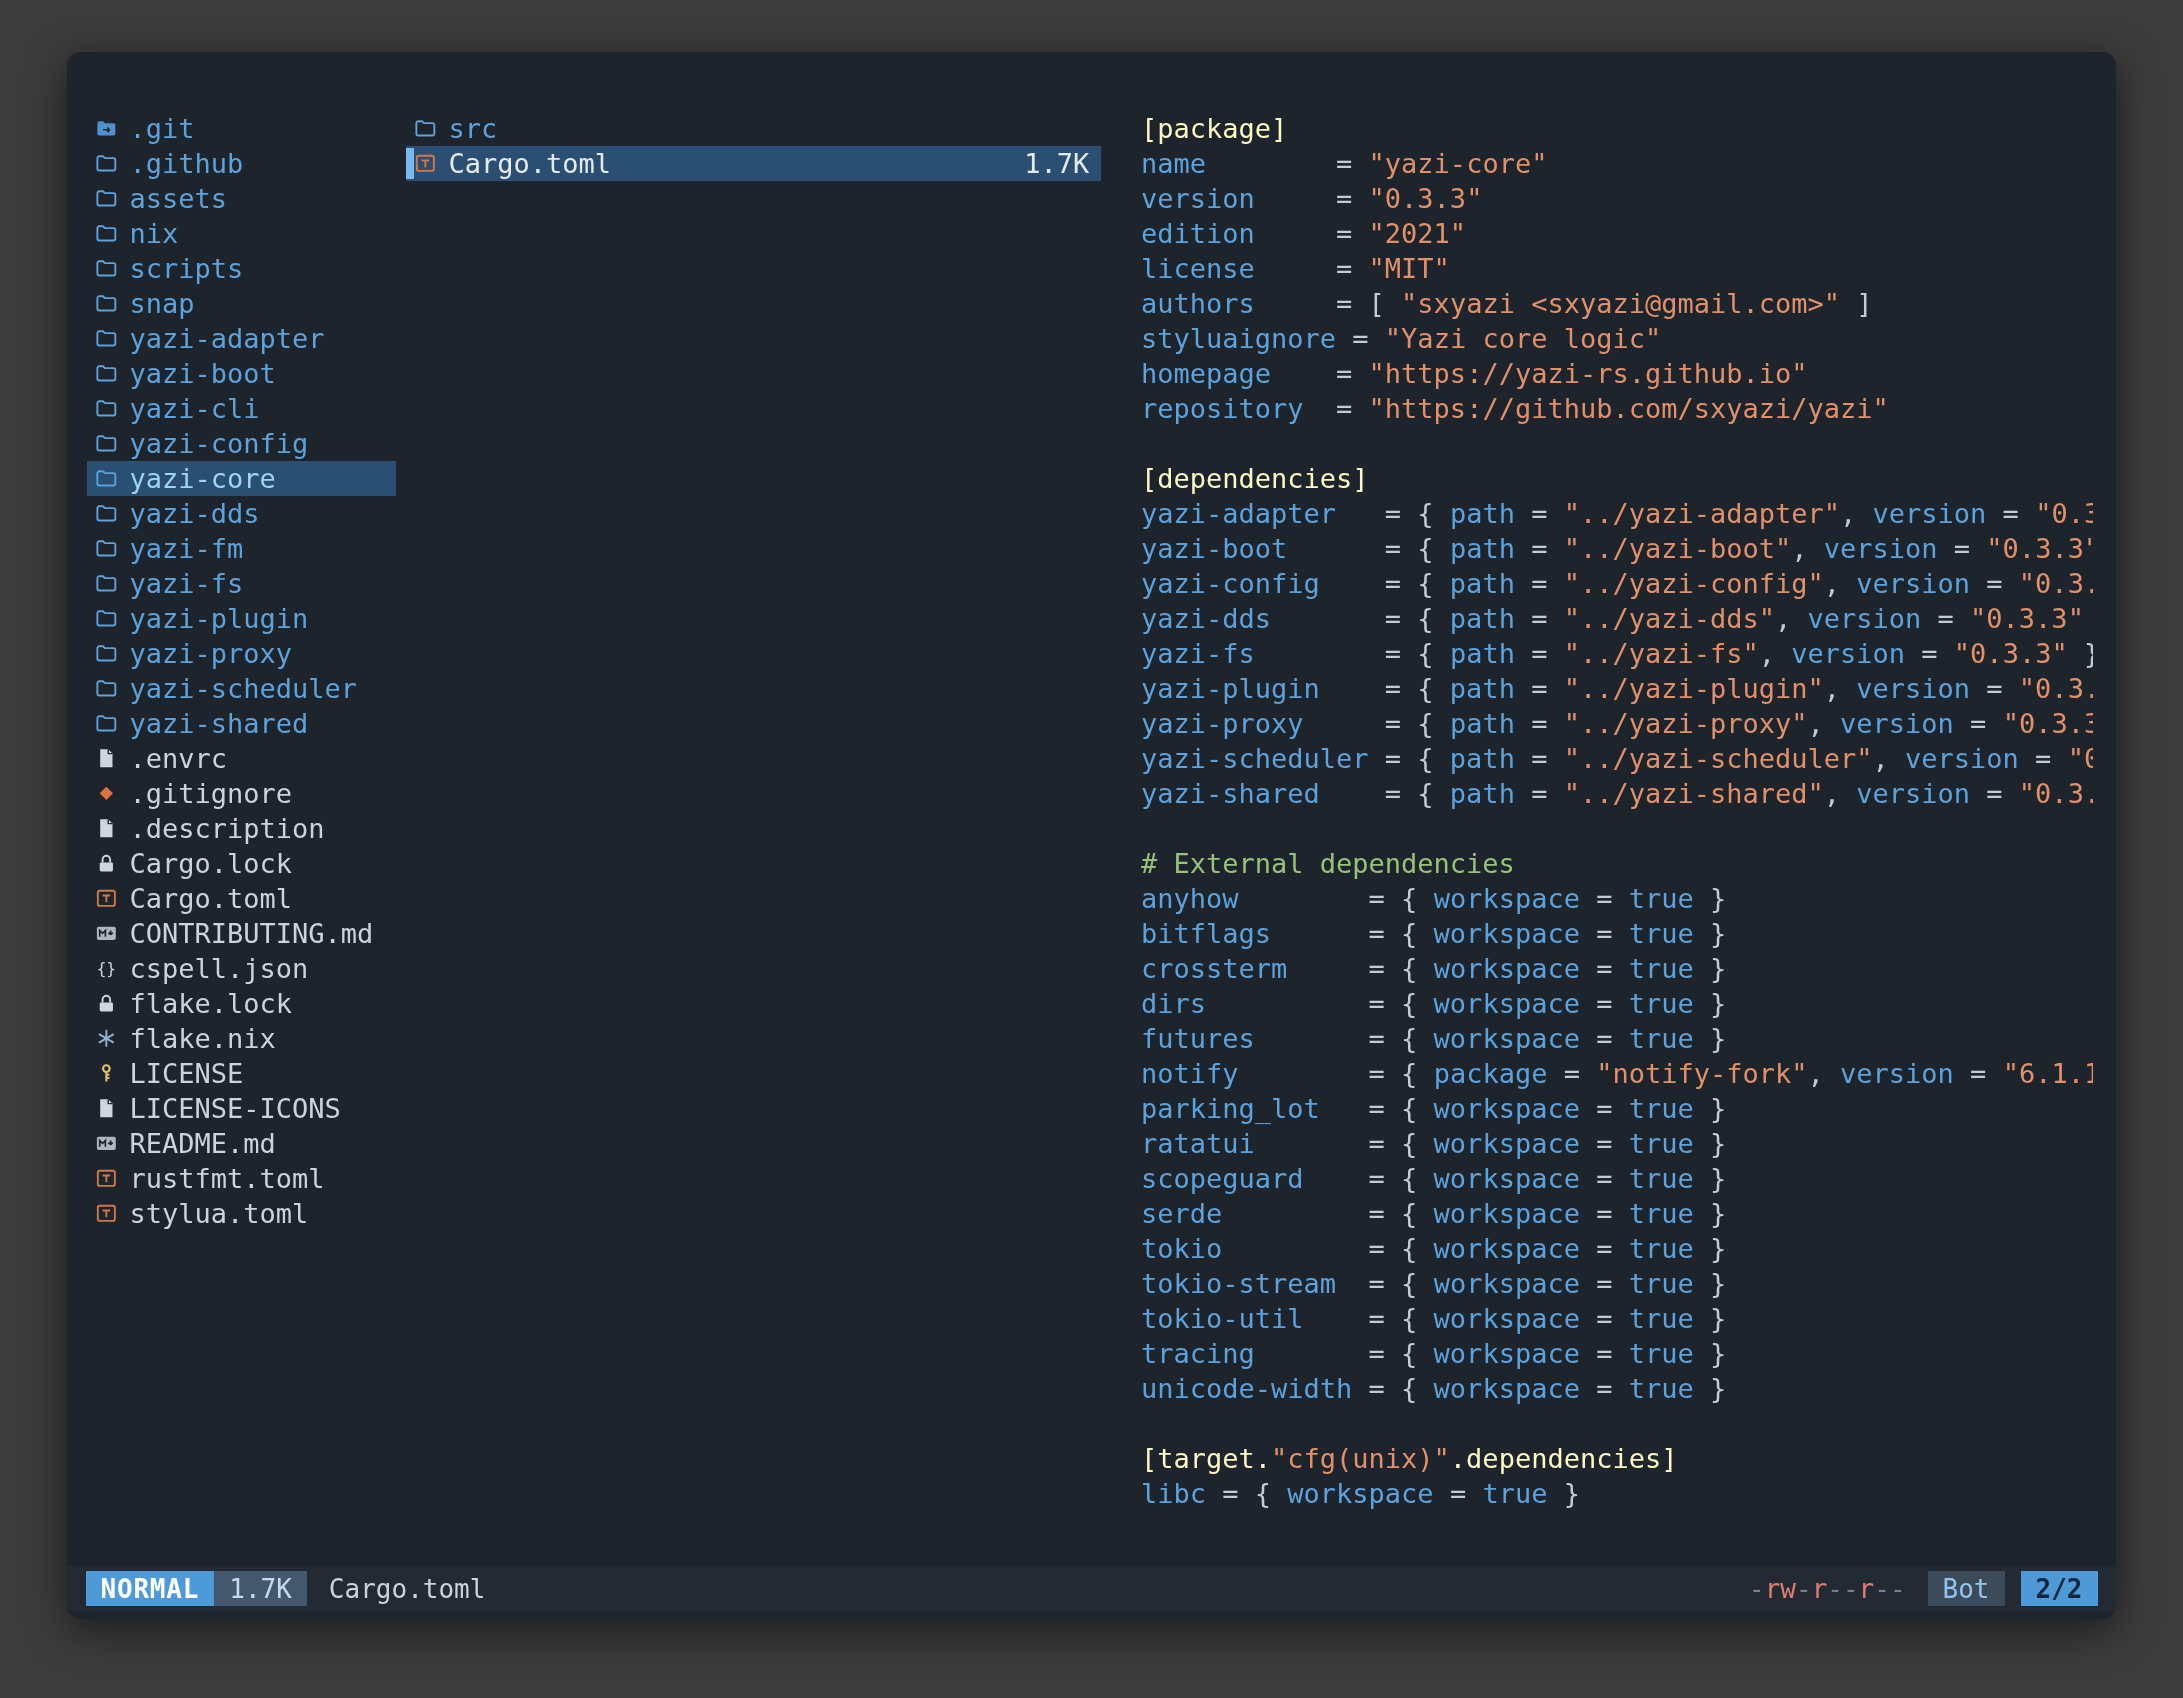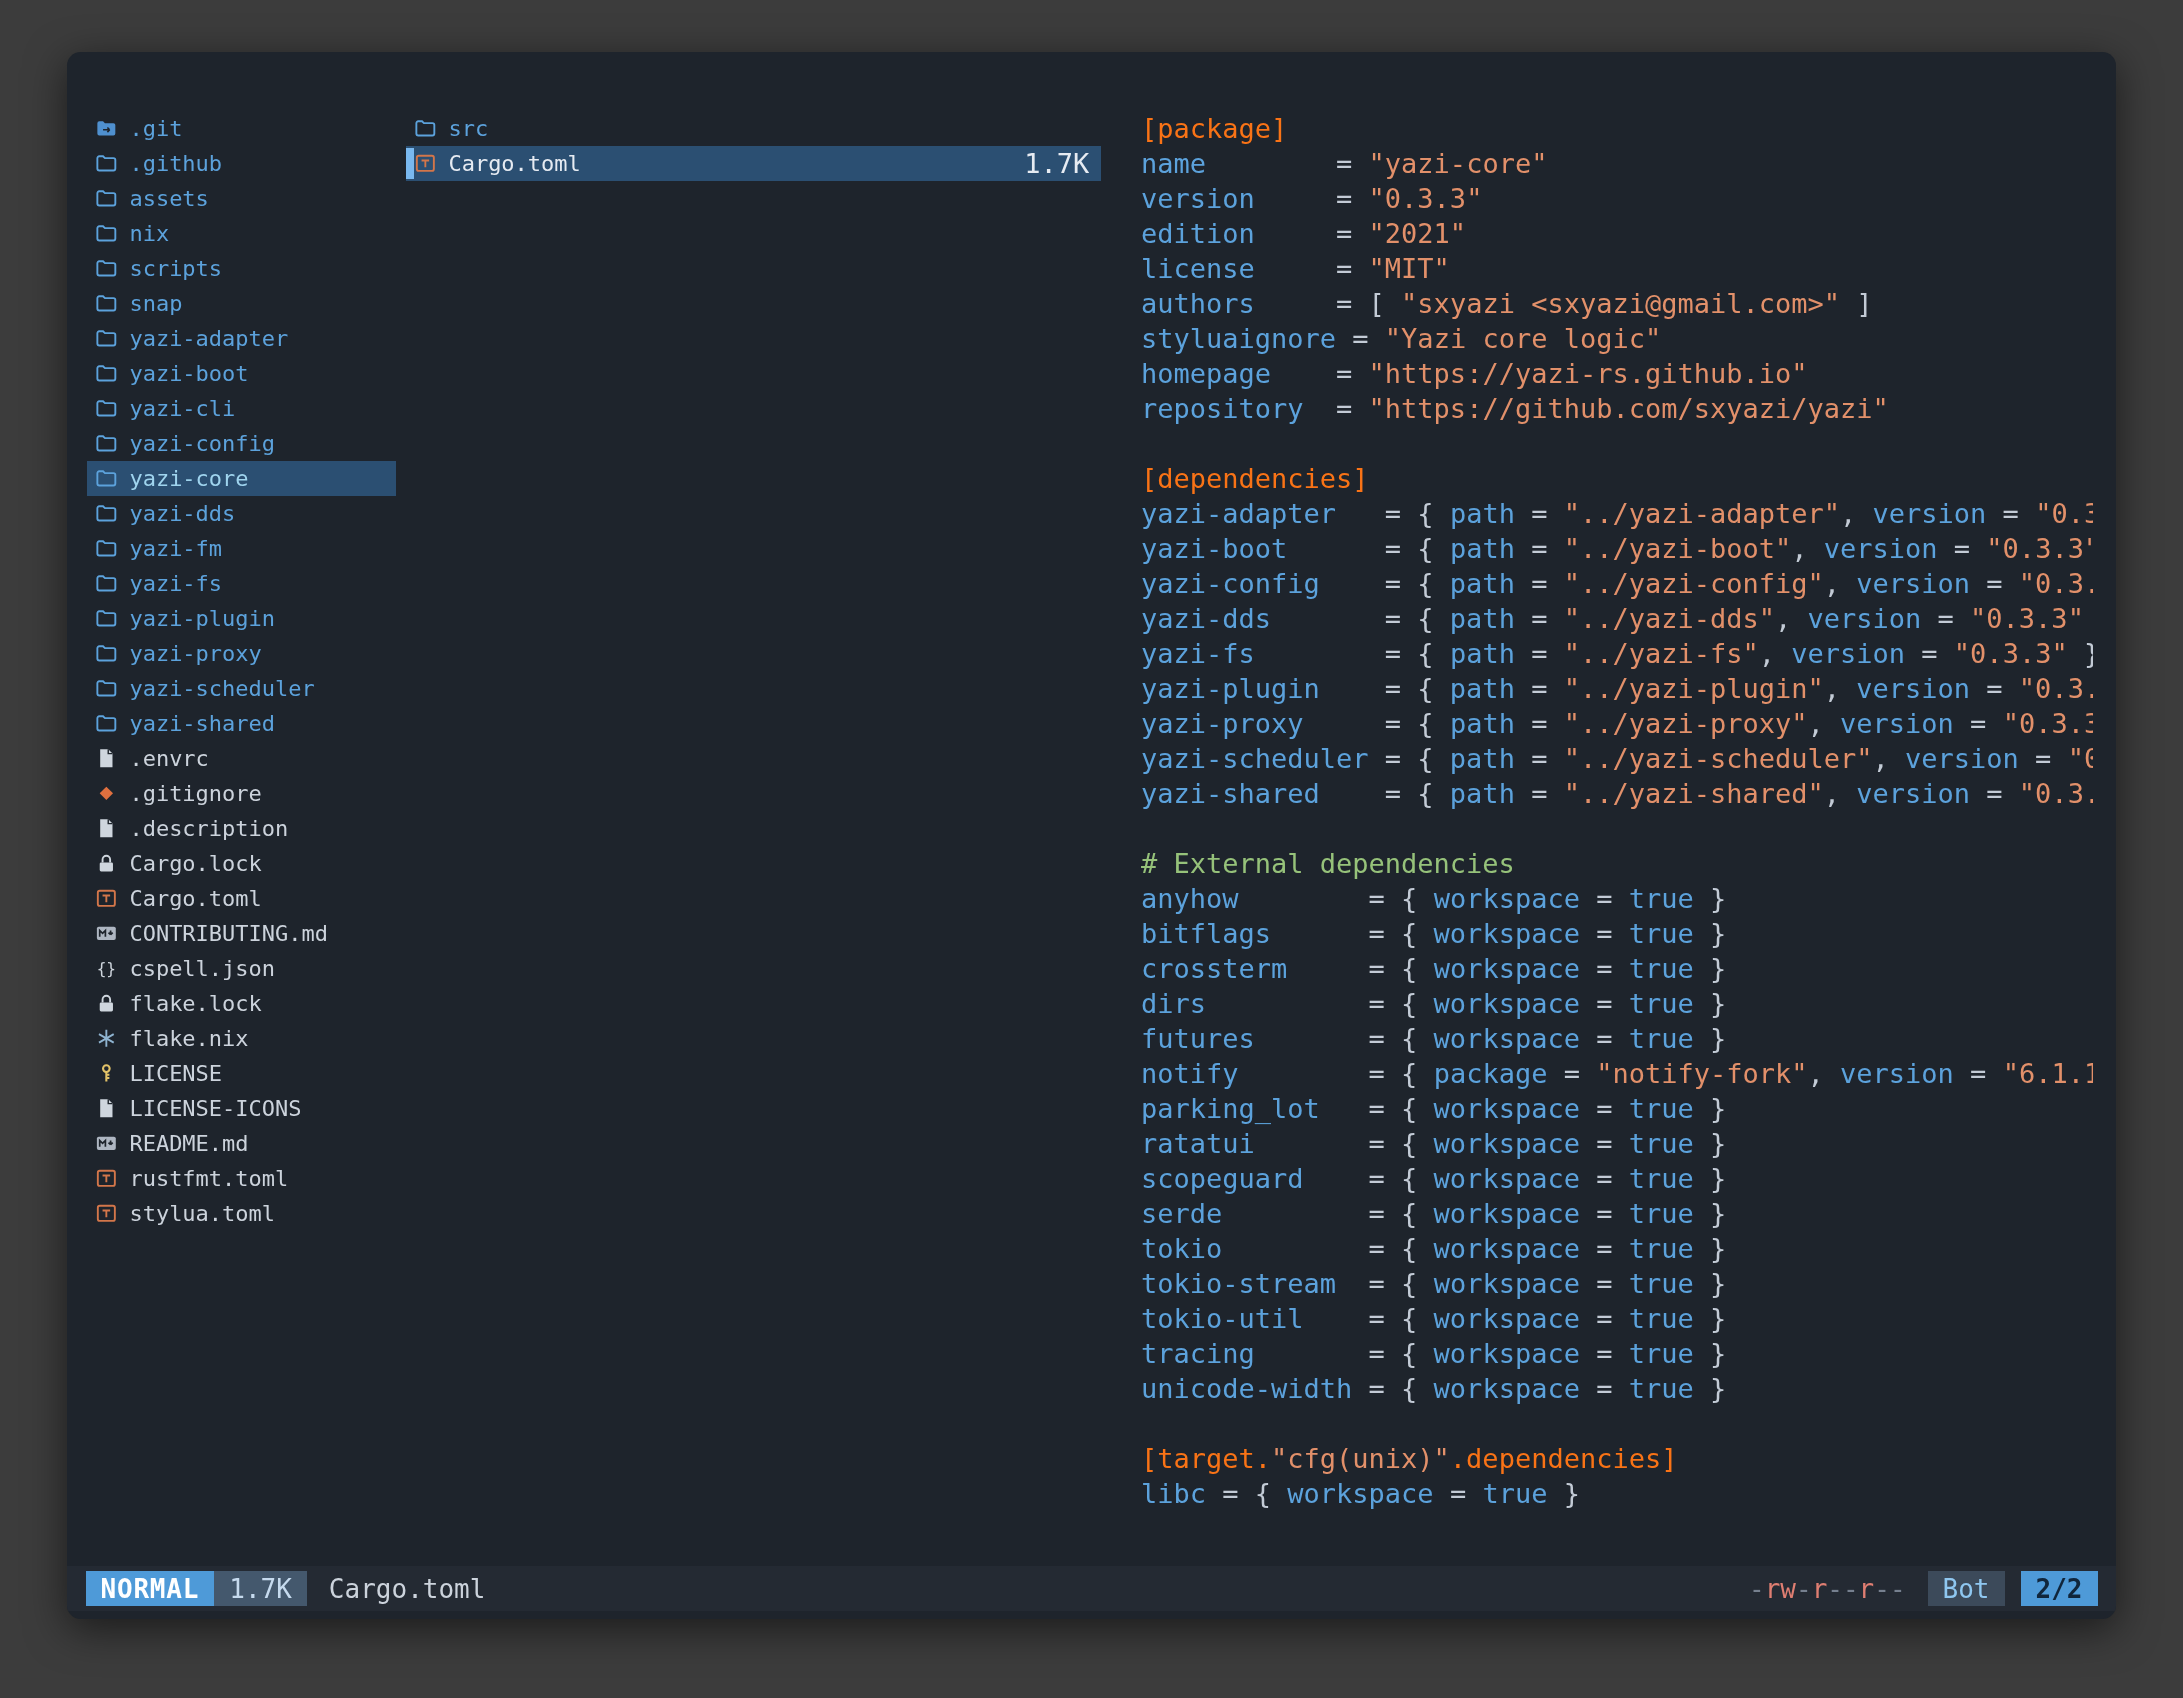--- a/index.html
+++ b/index.html
@@ -23,21 +23,21 @@
   .pane-parent{width:309px;flex:none;}
   .pane-current{width:695px;flex:none;margin-left:10px;}
   .pane-preview{flex:1;margin-left:40px;}
 
   .row{
     height:35px;display:flex;align-items:center;
     padding:0 11.7px 0 8.4px;position:relative;
   }
   .row .icon{width:34px;flex:none;display:flex;align-items:center;justify-content:flex-start;}
   .row .icon svg{width:22.7px;height:22.7px;display:block;}
-  .row .label{font-size:22px;white-space:pre;overflow:hidden;}
+  .row .label{font-size:27px;white-space:pre;overflow:hidden;}
   .kind-dir .label{color:#5ca2dc;}
   .kind-file .label{color:#ccd3dc;}
   .row.selected{background:#2b4f72;}
   .pane-parent .row.selected .label{color:#9fd4ee;}
   .pane-current .row.selected .label{color:#e6ebf2;}
   .row .size{margin-left:auto;font-size:27px;color:#e6ebf2;padding-left:10px;}
   .row .marker{position:absolute;left:0;top:1.7px;bottom:1.7px;width:8.4px;background:#79b8ef;}
 
   
   .icon-folder{color:#5ca2dc;}
@@ -51,21 +51,21 @@
   .icon-license{color:#e2c268;}
   .icon-diamond{color:#e0703f;}
 
   
   .pline{height:35px;line-height:35px;font-size:27px;white-space:pre;overflow:hidden;}
   .tok-k{color:#5ca2dc;}
   .tok-p{color:#c3cbd6;}
   .tok-s{color:#e2906a;}
   .tok-b{color:#5ca2dc;}
   .tok-c{color:#96c27a;}
-  .tok-w{color:#f97316;}
+  .tok-w{color:#fef9c3;}
 
   
   .statusbar{
     position:absolute;left:0;right:0;bottom:8px;height:45px;
     background:#242a33;
     display:flex;align-items:center;
     padding:0 18.5px;font-size:26px;
   }
   .chip{height:35px;display:inline-flex;align-items:center;padding:0 15px;flex:none;}
   .chip-mode{background:#4e9ad8;color:#ffffff;font-weight:bold;letter-spacing:0.8px;}

